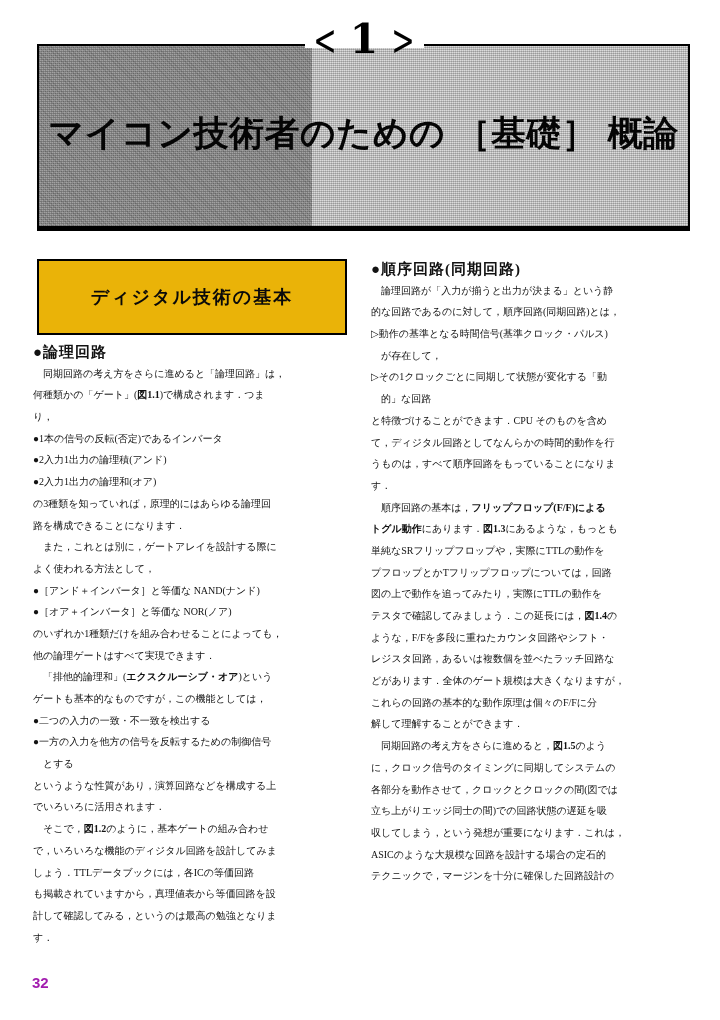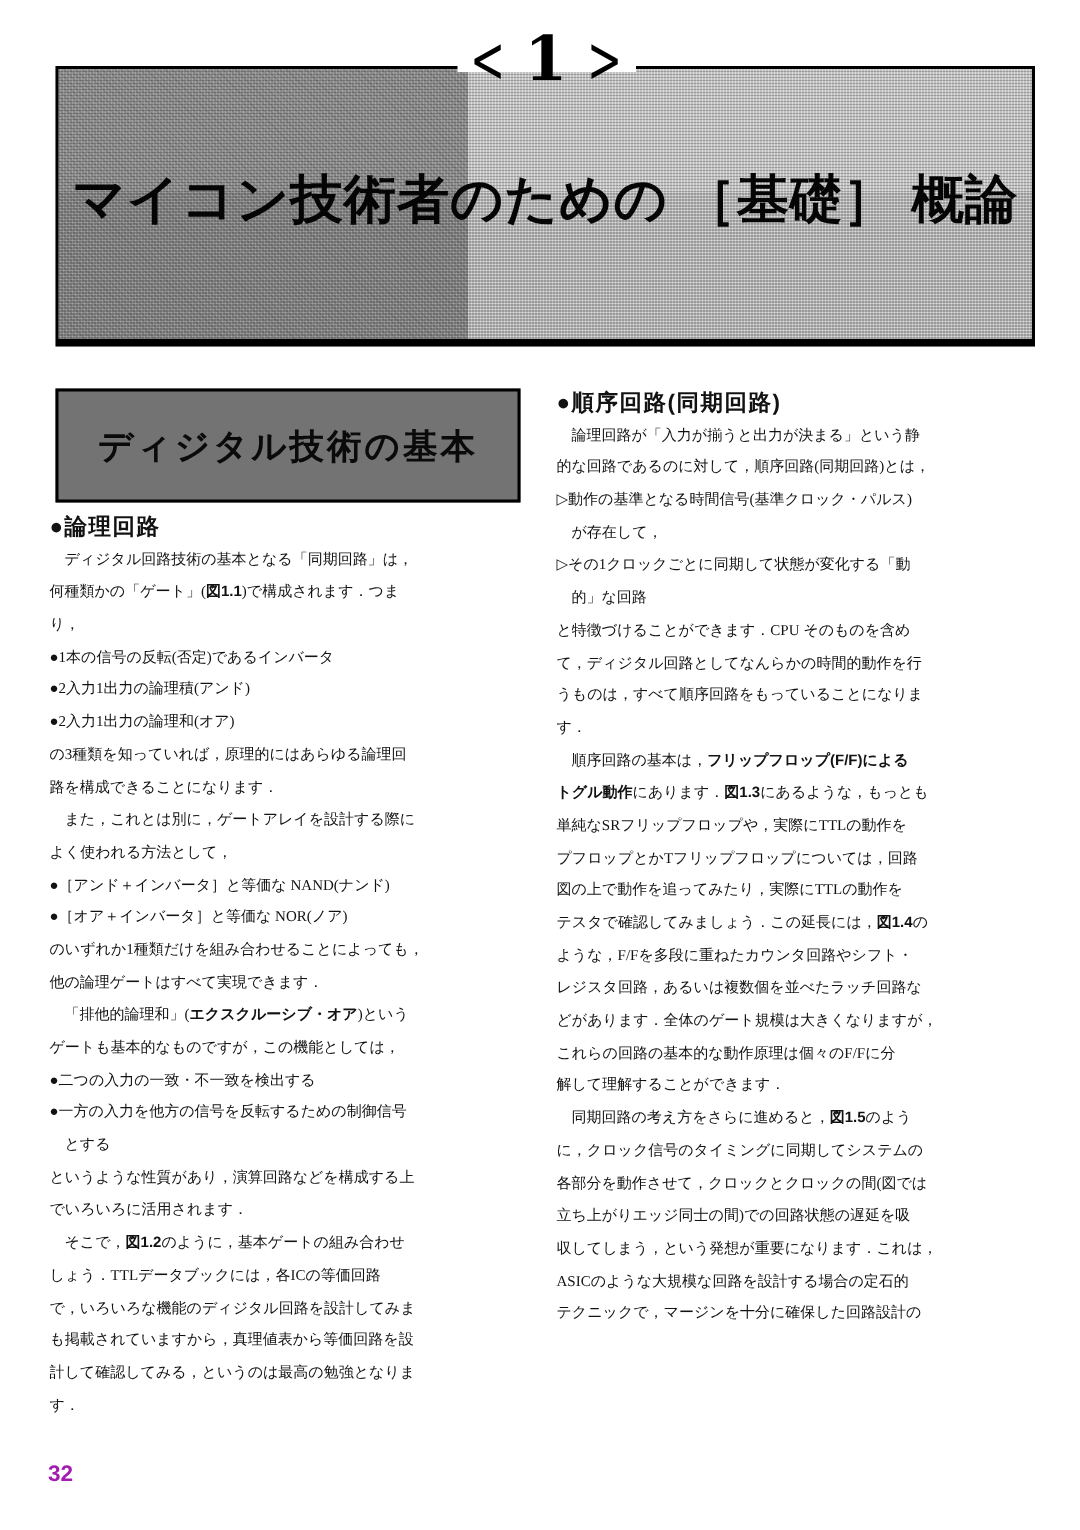--- a/index.html
+++ b/index.html
@@ -43,37 +43,37 @@
     transform:scaleY(1.55);line-height:1;
   }
   .chapter-num{
     font-family:"DejaVu Serif","Liberation Serif",serif;
     font-size:41px;font-weight:bold;line-height:1;padding-bottom:4px;
   }
 
   
   .section-box{
     position:absolute;left:37px;top:259px;width:306px;height:72px;
-    border:2px solid #000;background:#737373;
+    border:2px solid #000;background:#eab308;
     display:flex;align-items:center;justify-content:center;
     font-family:"Liberation Sans","DejaVu Sans",sans-serif;
-    font-weight:bold;font-size:23px;letter-spacing:2px;color:#0a0a0a;
+    font-weight:bold;font-size:18px;letter-spacing:2px;color:#0a0a0a;
     white-space:nowrap;
   }
 
   
   .col{position:absolute;}
   .col-left{left:33px;top:341px;width:332px;}
   .col-right{left:371px;top:258px;width:334px;}
   .tline{
     height:21.7px;line-height:21.7px;font-size:10px;
     white-space:nowrap;letter-spacing:0;
   }
   .tline b{
-    font-family:Liberation Sans, sans-serif;
+    font-family:Liberation Serif, serif;
     font-weight:bold;
   }
   .tline.heading{
     font-family:"Liberation Sans","DejaVu Sans",sans-serif;
     font-weight:bold;font-size:15px;letter-spacing:1px;
   }
 
   .page-number{
     position:absolute;left:32px;top:974px;
     font-family:"Liberation Sans","DejaVu Sans",sans-serif;
@@ -96,21 +96,21 @@
     <span class="chapter-num">1</span>
     <span class="chapter-bracket">&gt;</span>
   </div>
 
   <div class="section-box">
     <span>ディジタル技術の基本</span>
   </div>
 
   <div class="col col-left">
       <div class="tline heading"><b>●論理回路</b></div>
-      <div class="tline"><span>　ディジタル回路技術の基本となる「同期回路」は，</span></div>
+      <div class="tline"><span>　同期回路の考え方をさらに進めると「論理回路」は，</span></div>
       <div class="tline"><span>何種類かの「ゲート」(</span><b>図1.1</b><span>)で構成されます．つま</span></div>
       <div class="tline"><span>り，</span></div>
       <div class="tline"><span>●1本の信号の反転(否定)であるインバータ</span></div>
       <div class="tline"><span>●2入力1出力の論理積(アンド)</span></div>
       <div class="tline"><span>●2入力1出力の論理和(オア)</span></div>
       <div class="tline"><span>の3種類を知っていれば，原理的にはあらゆる論理回</span></div>
       <div class="tline"><span>路を構成できることになります．</span></div>
       <div class="tline"><span>　また，これとは別に，ゲートアレイを設計する際に</span></div>
       <div class="tline"><span>よく使われる方法として，</span></div>
       <div class="tline"><span>●［アンド＋インバータ］と等価な NAND(ナンド)</span></div>
@@ -118,22 +118,22 @@
       <div class="tline"><span>のいずれか1種類だけを組み合わせることによっても，</span></div>
       <div class="tline"><span>他の論理ゲートはすべて実現できます．</span></div>
       <div class="tline"><span>　「排他的論理和」(</span><b>エクスクルーシブ・オア</b><span>)という</span></div>
       <div class="tline"><span>ゲートも基本的なものですが，この機能としては，</span></div>
       <div class="tline"><span>●二つの入力の一致・不一致を検出する</span></div>
       <div class="tline"><span>●一方の入力を他方の信号を反転するための制御信号</span></div>
       <div class="tline"><span>　とする</span></div>
       <div class="tline"><span>というような性質があり，演算回路などを構成する上</span></div>
       <div class="tline"><span>でいろいろに活用されます．</span></div>
       <div class="tline"><span>　そこで，</span><b>図1.2</b><span>のように，基本ゲートの組み合わせ</span></div>
+      <div class="tline"><span>で，いろいろな機能のディジタル回路を設計してみま</span></div>
       <div class="tline"><span>しょう．TTLデータブックには，各ICの等価回路</span></div>
-      <div class="tline"><span>で，いろいろな機能のディジタル回路を設計してみま</span></div>
       <div class="tline"><span>も掲載されていますから，真理値表から等価回路を設</span></div>
       <div class="tline"><span>計して確認してみる，というのは最高の勉強となりま</span></div>
       <div class="tline"><span>す．</span></div>
     </div>
 
   <div class="col col-right">
       <div class="tline heading"><b>●順序回路(同期回路)</b></div>
       <div class="tline"><span>　論理回路が「入力が揃うと出力が決まる」という静</span></div>
       <div class="tline"><span>的な回路であるのに対して，順序回路(同期回路)とは，</span></div>
       <div class="tline"><span>▷動作の基準となる時間信号(基準クロック・パルス)</span></div>

